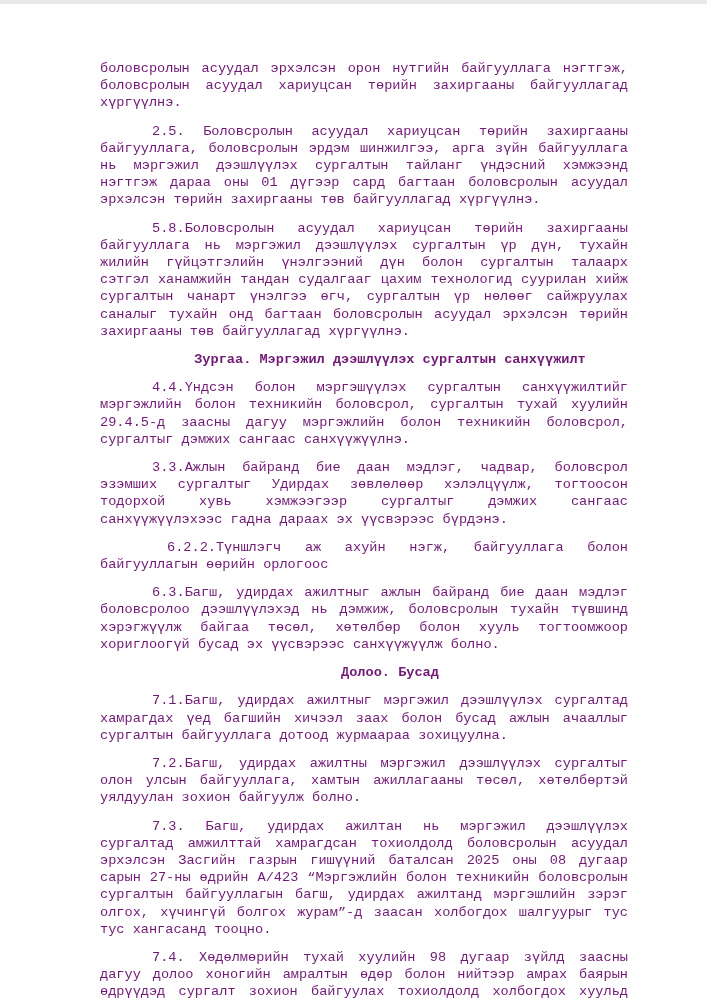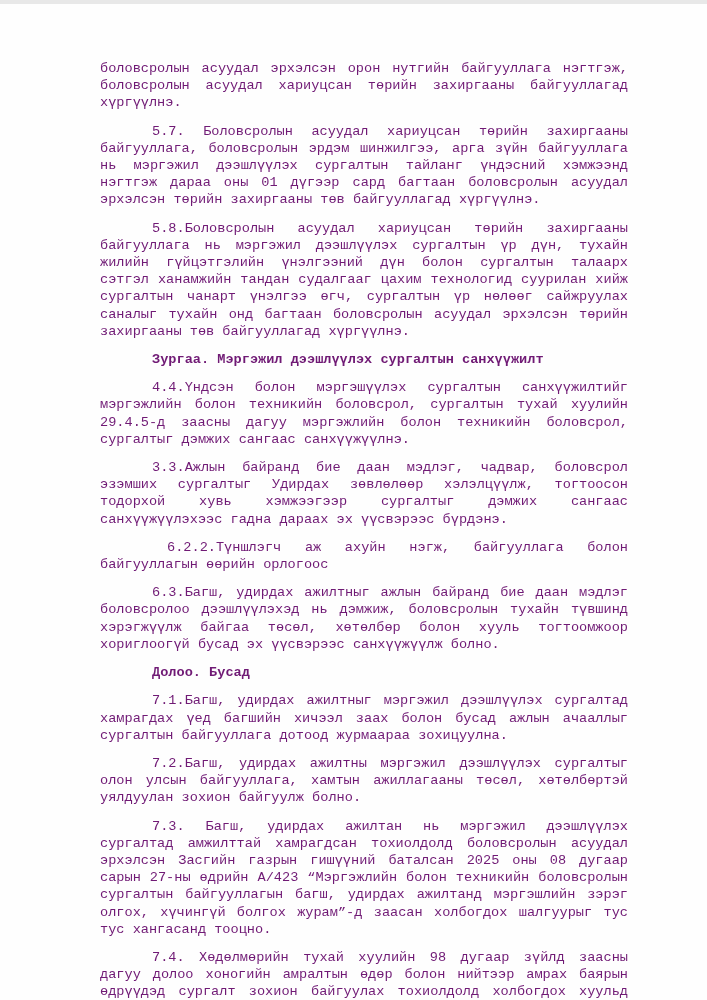--- a/index.html
+++ b/index.html
@@ -33,39 +33,39 @@
   .content p.continuation {
     text-indent: 0;
   }
   .content p.subitem {
     text-indent: 67px;
   }
   .section-heading {
     font-size: 13.6px;
     line-height: 17.2px;
     font-weight: 700;
-    text-align: left;
+    text-align: center;
     text-indent: 0;
     margin: 1px 0 9px 0;
   }
   .end-mark {
     text-align: left;
     text-indent: 0 !important;
     margin-top: 3px;
   }
 </style>
 </head>
 <body>
 
 <div class="page">
   <div class="content">
 
     <p class="continuation">боловсролын асуудал эрхэлсэн орон нутгийн байгууллага нэгтгэж, боловсролын асуудал хариуцсан төрийн захиргааны байгууллагад хүргүүлнэ.</p>
 
-    <p>5.7. Боловсролын асуудал хариуцсан төрийн захиргааны байгууллага, боловсролын эрдэм шинжилгээ, арга зүйн байгууллага нь мэргэжил дээшлүүлэх сургалтын тайланг үндэсний хэмжээнд нэгтгэж дараа оны 01 дүгээр сард багтаан боловсролын асуудал эрхэлсэн төрийн захиргааны төв байгууллагад хүргүүлнэ.</p>
+    <p>2.5. Боловсролын асуудал хариуцсан төрийн захиргааны байгууллага, боловсролын эрдэм шинжилгээ, арга зүйн байгууллага нь мэргэжил дээшлүүлэх сургалтын тайланг үндэсний хэмжээнд нэгтгэж дараа оны 01 дүгээр сард багтаан боловсролын асуудал эрхэлсэн төрийн захиргааны төв байгууллагад хүргүүлнэ.</p>
 
     <p>5.8.Боловсролын асуудал хариуцсан төрийн захиргааны байгууллага нь мэргэжил дээшлүүлэх сургалтын үр дүн, тухайн жилийн гүйцэтгэлийн үнэлгээний дүн болон сургалтын талаарх сэтгэл ханамжийн тандан судалгааг цахим технологид суурилан хийж сургалтын чанарт үнэлгээ өгч, сургалтын үр нөлөөг сайжруулах саналыг тухайн онд багтаан боловсролын асуудал эрхэлсэн төрийн захиргааны төв байгууллагад хүргүүлнэ.</p>
 
     <p class="section-heading">Зургаа. Мэргэжил дээшлүүлэх сургалтын санхүүжилт</p>
 
     <p>4.4.Үндсэн болон мэргэшүүлэх сургалтын санхүүжилтийг мэргэжлийн болон техникийн боловсрол, сургалтын тухай хуулийн 29.4.5-д заасны дагуу мэргэжлийн болон техникийн боловсрол, сургалтыг дэмжих сангаас санхүүжүүлнэ.</p>
 
     <p>3.3.Ажлын байранд бие даан мэдлэг, чадвар, боловсрол эзэмших сургалтыг Удирдах зөвлөлөөр хэлэлцүүлж, тогтоосон тодорхой хувь хэмжээгээр сургалтыг дэмжих сангаас санхүүжүүлэхээс гадна дараах эх үүсвэрээс бүрдэнэ.</p>
 
 

